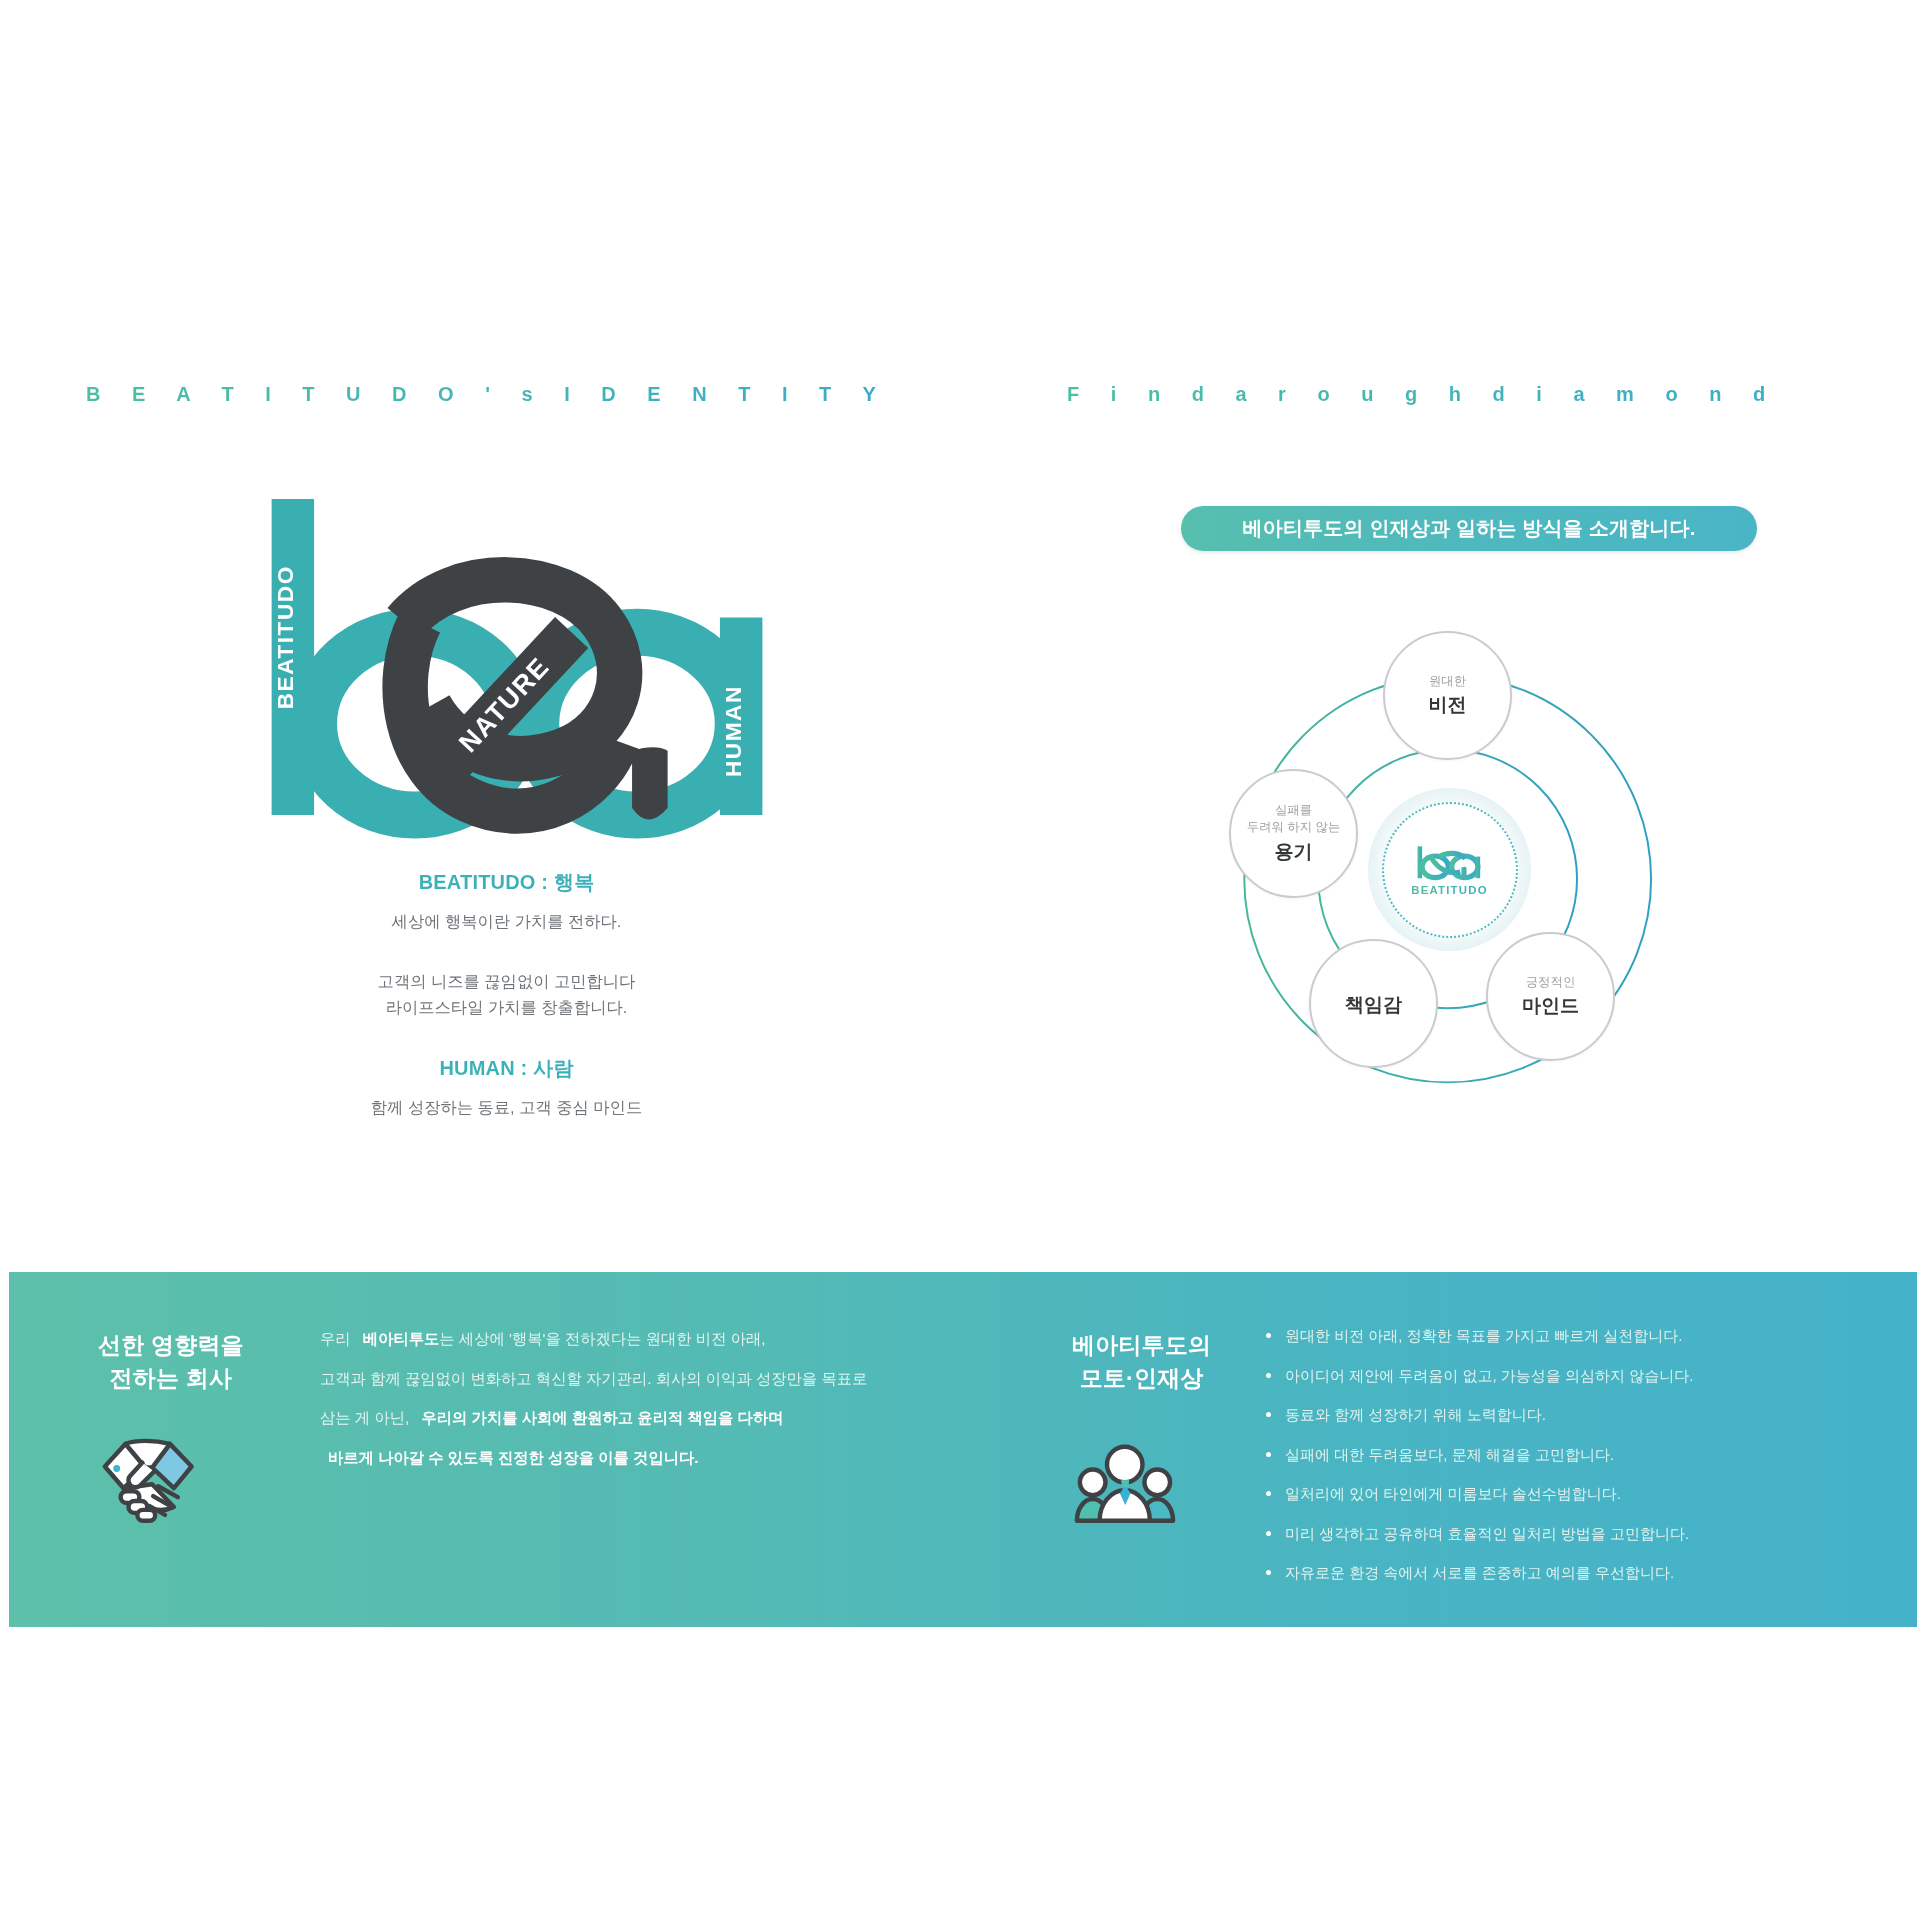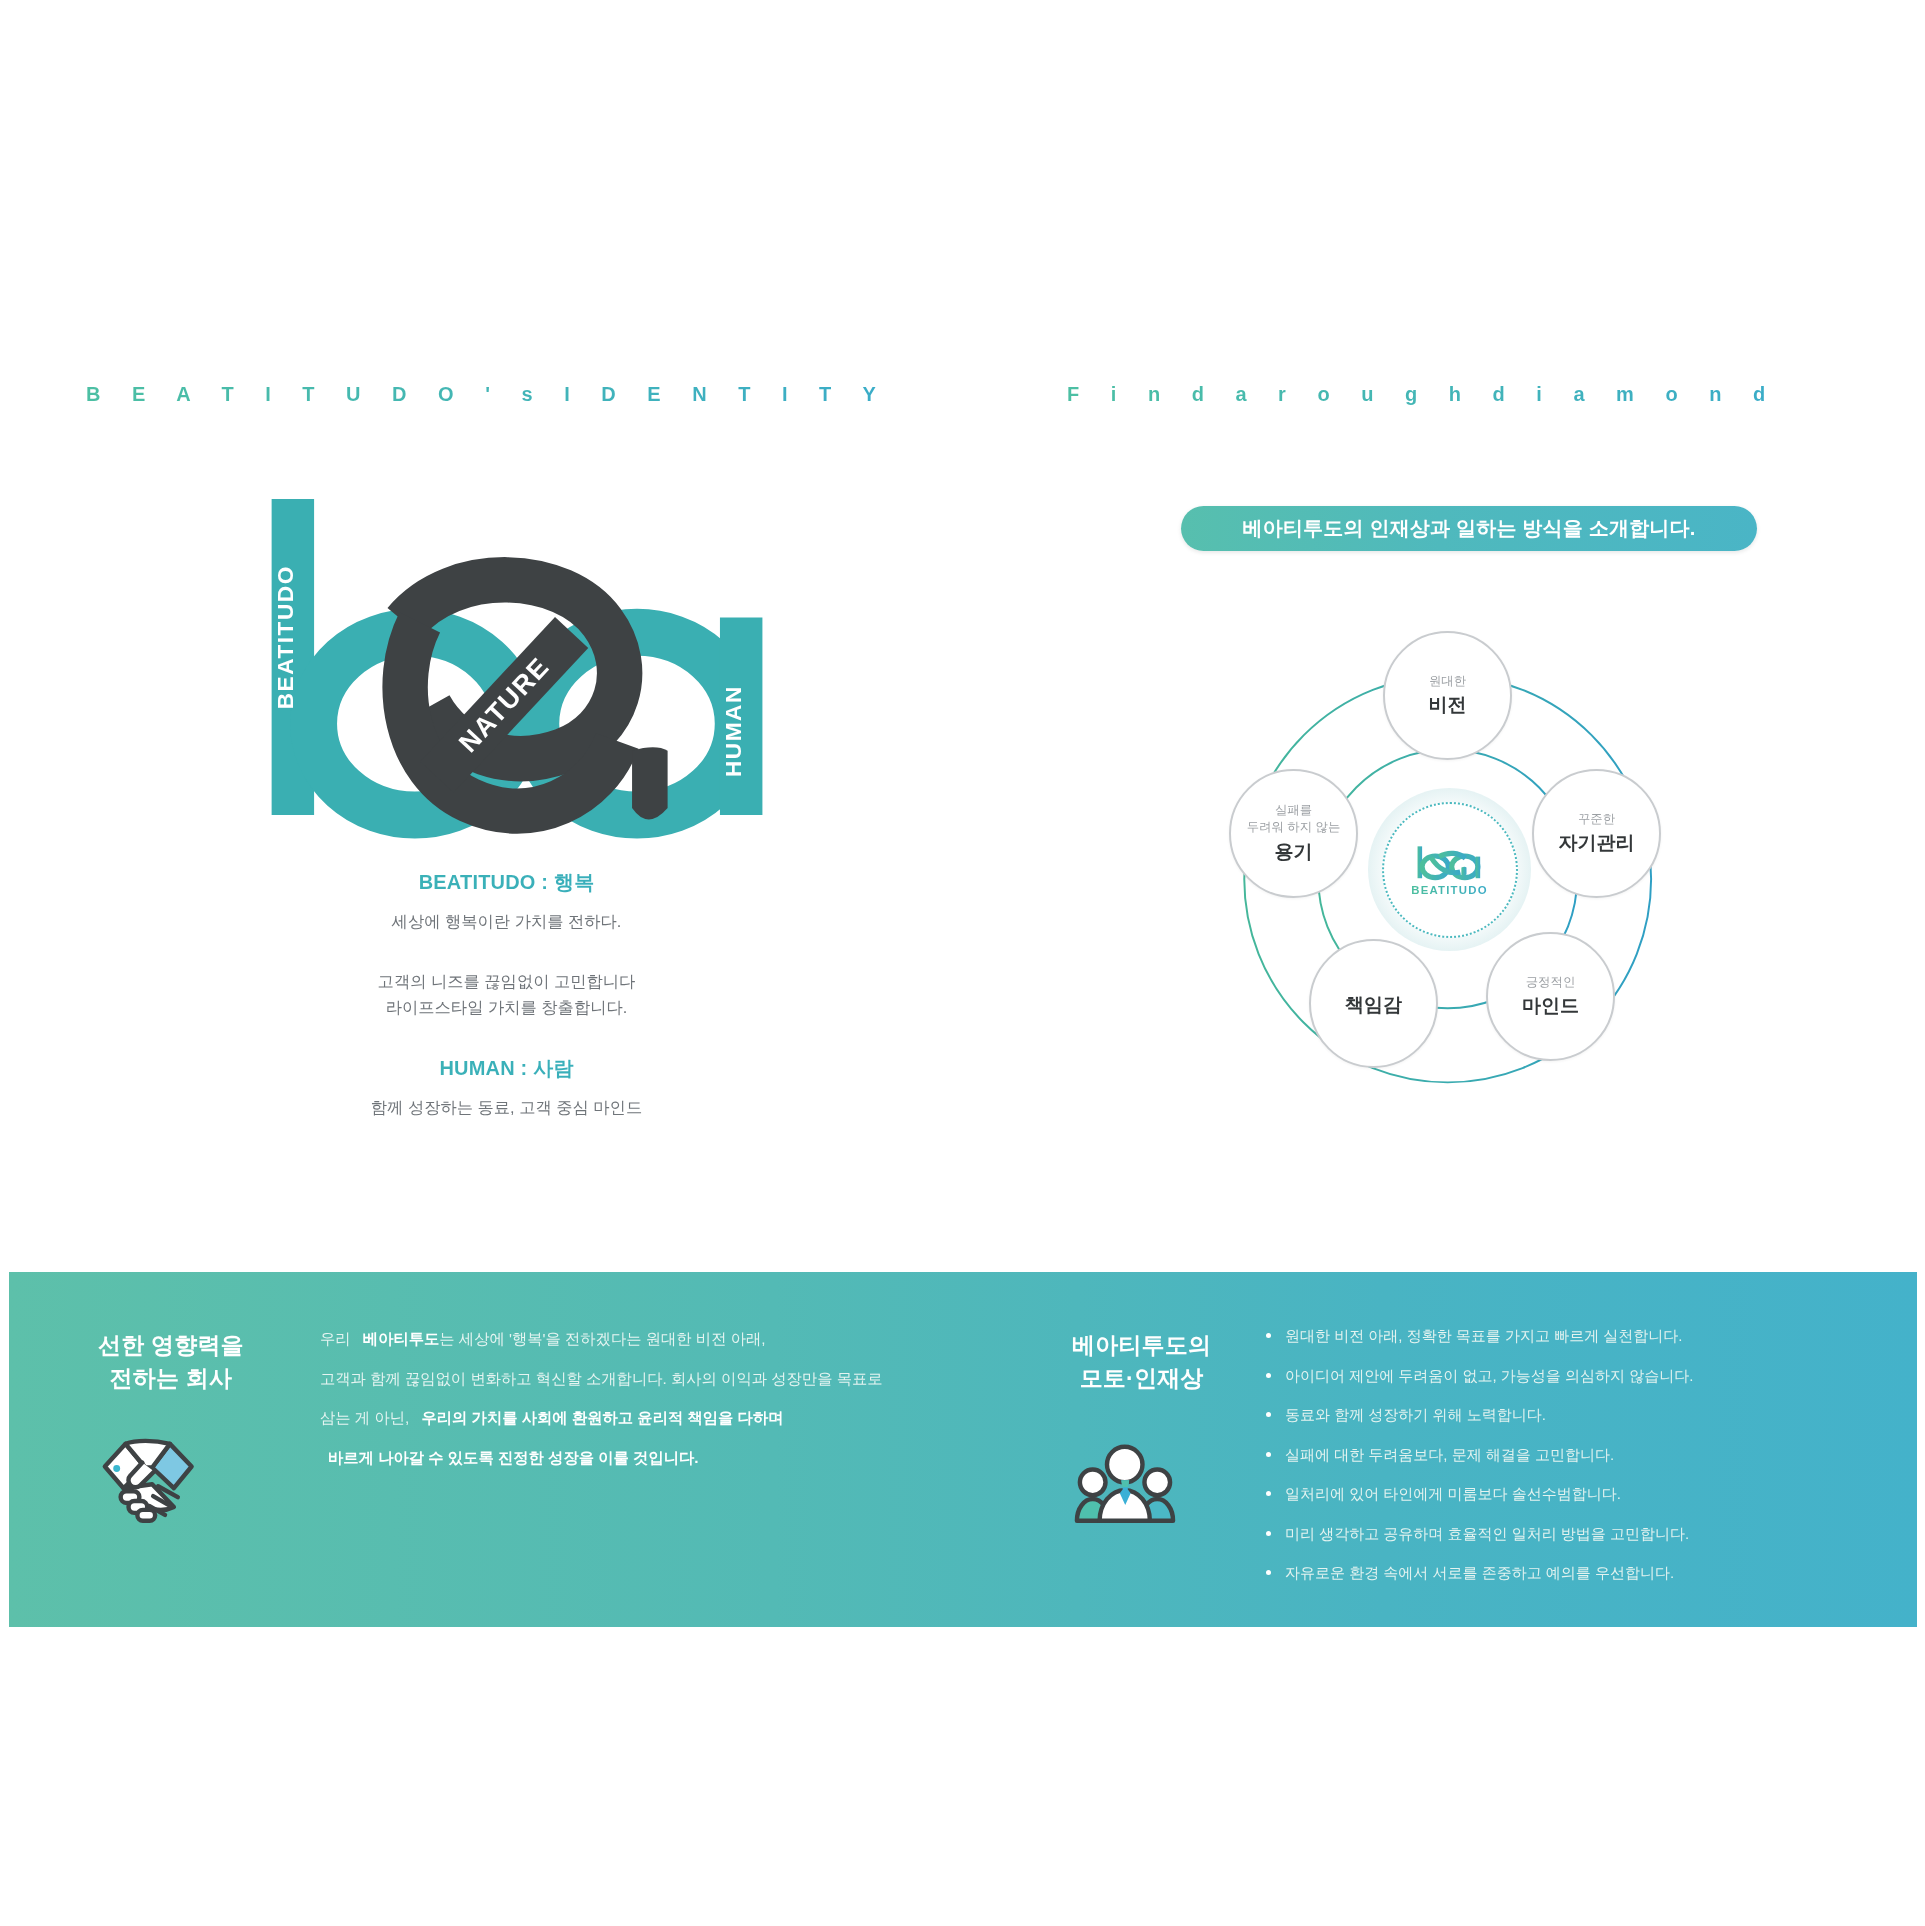--- a/index.html
+++ b/index.html
@@ -222,24 +222,20 @@
         </svg>
         <div class="core-name">BEATITUDO</div>
       </div>
     </div>
 
     <div class="node" id="node-vision">
       <div class="sub">원대한</div>
       <div class="main">비전</div>
     </div>
 
-    <div class="node" id="node-self">
-      <div class="sub">꾸준한</div>
-      <div class="main">자기관리</div>
-    </div>
 
     <div class="node" id="node-mind">
       <div class="sub">긍정적인</div>
       <div class="main">마인드</div>
     </div>
 
     <div class="node" id="node-resp">
       <div class="sub"></div>
       <div class="main">책임감</div>
     </div>
@@ -273,21 +269,21 @@
           </g>
           <circle cx="44" cy="72" r="7" fill="#3ab7cf"></circle>
         </svg>
       </div>
 
       <div id="band-left-body">
         <p>
           <span>우리 </span><b>베아티투도</b><span>는 세상에 '행복'을 전하겠다는 원대한 비전 아래,</span>
         </p>
         <p>
-          <span>고객과 함께 끊임없이 변화하고 혁신할 소개합니다. 회사의 이익과 성장만을 목표로</span>
+          <span>고객과 함께 끊임없이 변화하고 혁신할 자기관리. 회사의 이익과 성장만을 목표로</span>
         </p>
         <p>
           <span>삼는 게 아닌, </span><b>우리의 가치를 사회에 환원하고 윤리적 책임을 다하며</b>
         </p>
         <p>
           <b>바르게 나아갈 수 있도록 진정한 성장을 이룰 것입니다.</b>
         </p>
       </div>
     </div>
 

